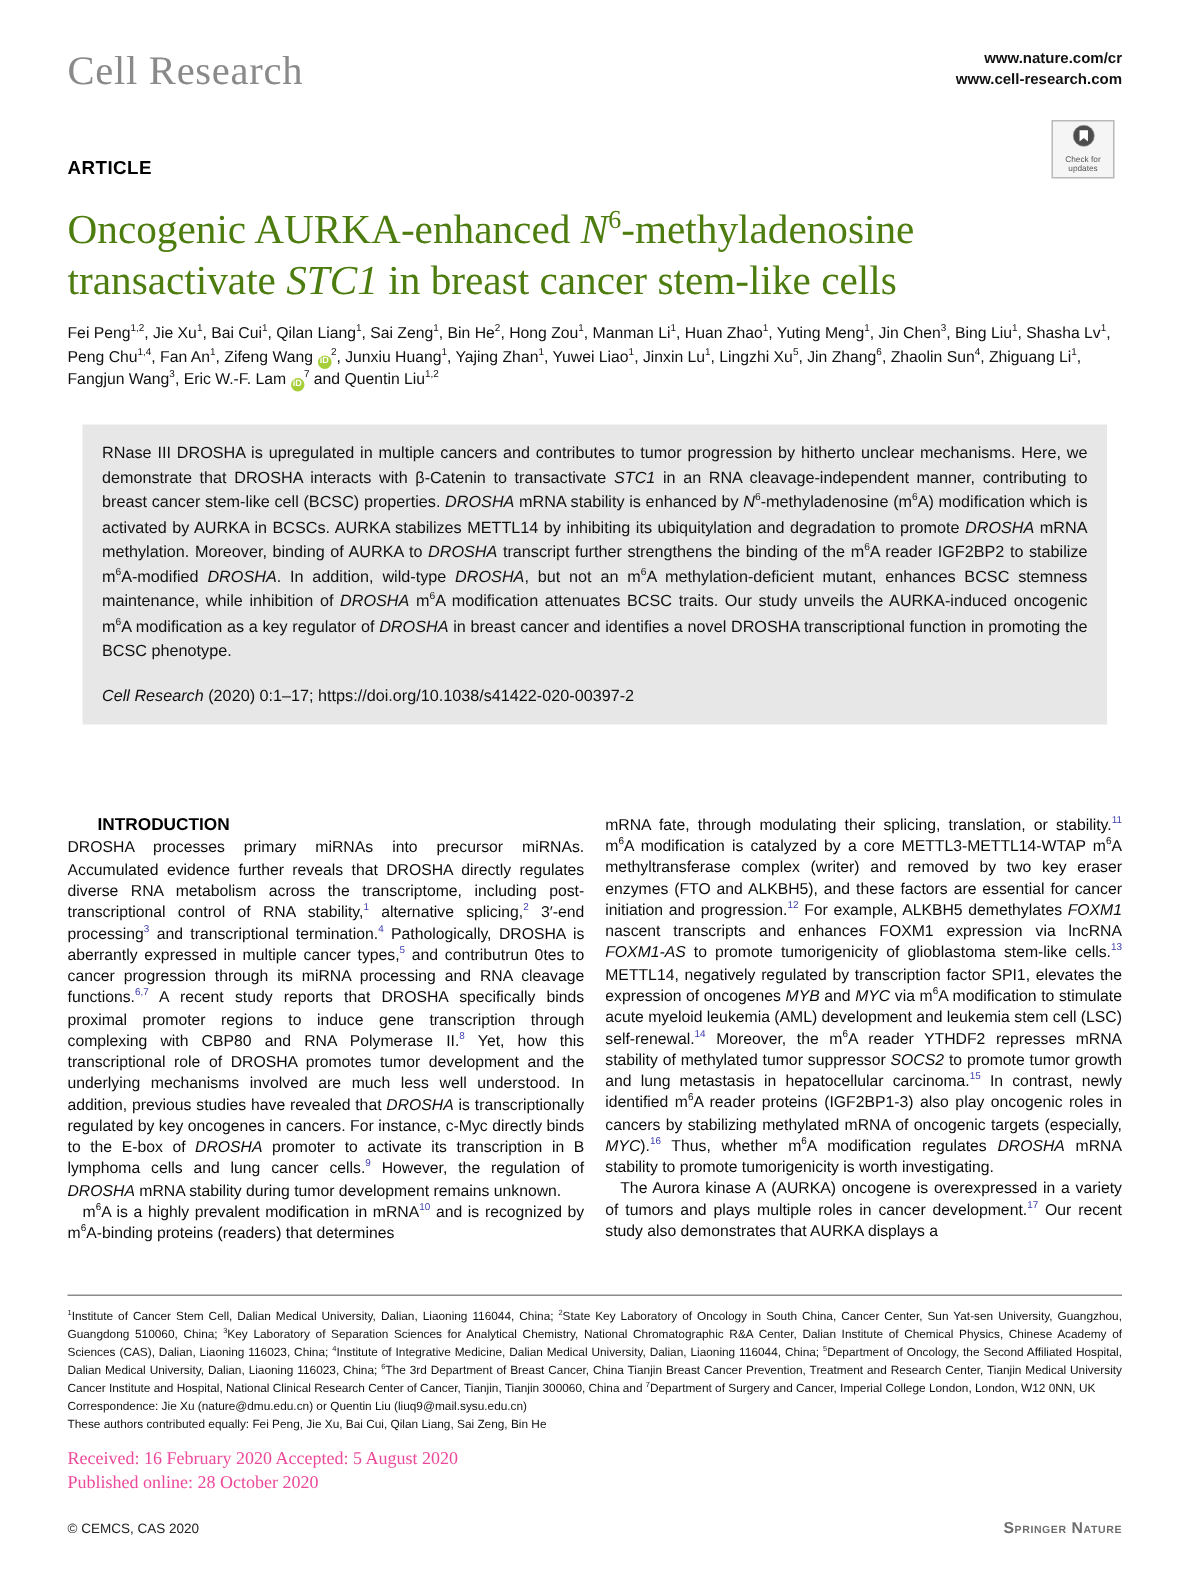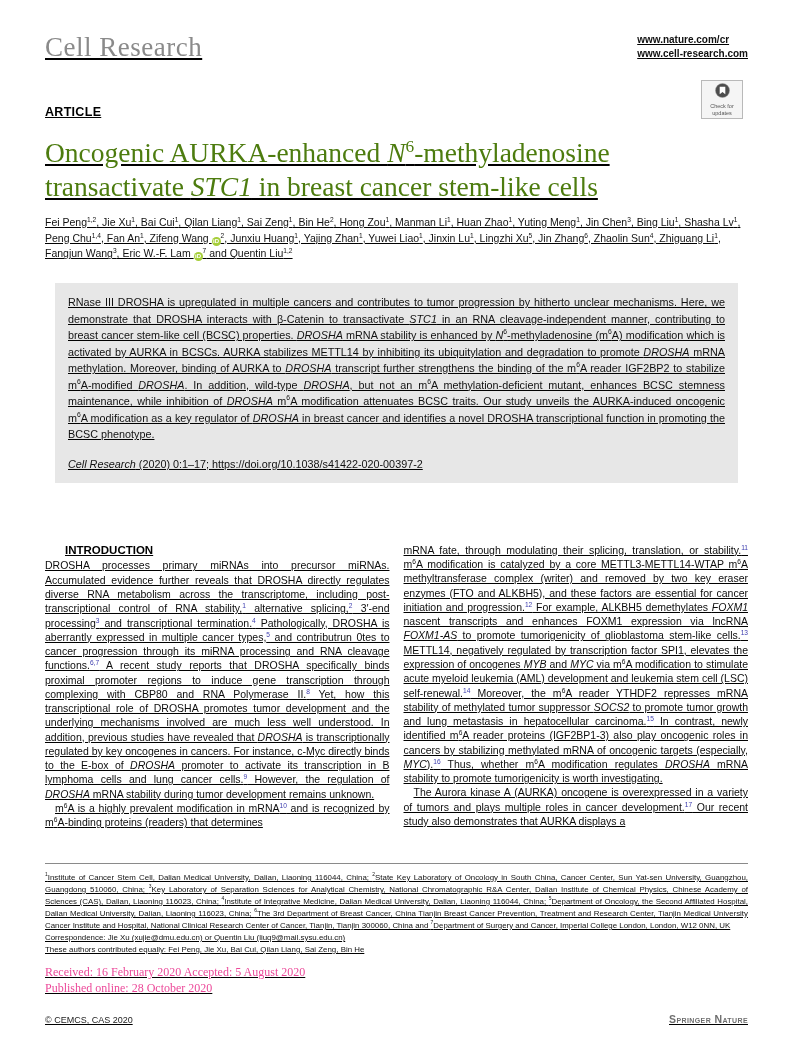--- a/index.html
+++ b/index.html
@@ -1,22 +1,22 @@
 <!DOCTYPE html>
 <html><head>
 <meta charset="utf-8">
 <style>
   html,body{margin:0;padding:0;background:#ffffff;}
   body{width:793px;height:1054px;font-family:"Liberation Sans",sans-serif;color:#000;-webkit-font-smoothing:antialiased;}
-  .page{position:relative;width:793px;height:1044px;box-sizing:border-box;padding:33px 45px 0 45px;overflow:hidden;text-decoration:underline;}
+  .page{position:relative;width:793px;height:1044px;box-sizing:border-box;padding:33px 45px 0 45px;overflow:hidden;}
 
   
   .masthead{display:flex;justify-content:space-between;align-items:flex-start;}
   .journal-logo{font-family:"Liberation Serif",serif;font-size:27px;color:#8a8a8a;letter-spacing:0.5px;line-height:1.1;}
-  .urls{font-size:10px;font-weight:bold;line-height:1.35;color:#111;}
+  .urls{text-align:right;font-size:10px;font-weight:bold;line-height:1.35;color:#111;}
 
   
   .check-badge{position:absolute;top:80px;right:50px;width:40px;height:37px;border:1px solid #b9b9b9;background:#f5f5f5;display:flex;flex-direction:column;align-items:center;justify-content:center;gap:1px;cursor:pointer;}
   .check-badge .cb-text{font-size:5.5px;color:#555;text-align:center;line-height:1.15;}
 
   
   .article-label{margin-top:42px;font-size:12.5px;font-weight:bold;letter-spacing:0.3px;}
   .title{margin:17px 0 0 0;font-family:"Liberation Serif",serif;font-weight:400;font-size:27.5px;line-height:1.26;color:#4d7c0f;max-width:690px;}
   .authors{margin:10px 0 0 0;font-size:10.5px;line-height:1.5;max-width:705px;color:#111;}
 
@@ -98,21 +98,21 @@
     <div class="col">
       <p class="body-p">mRNA fate, through modulating their splicing, translation, or stability.<span class="sup ref">11</span> m<span class="sup">6</span>A modification is catalyzed by a core METTL3-METTL14-WTAP m<span class="sup">6</span>A methyltransferase complex (writer) and removed by two key eraser enzymes (FTO and ALKBH5), and these factors are essential for cancer initiation and progression.<span class="sup ref">12</span> For example, ALKBH5 demethylates <span class="it">FOXM1</span> nascent transcripts and enhances FOXM1 expression via lncRNA <span class="it">FOXM1-AS</span> to promote tumorigenicity of glioblastoma stem-like cells.<span class="sup ref">13</span> METTL14, negatively regulated by transcription factor SPI1, elevates the expression of oncogenes <span class="it">MYB</span> and <span class="it">MYC</span> via m<span class="sup">6</span>A modification to stimulate acute myeloid leukemia (AML) development and leukemia stem cell (LSC) self-renewal.<span class="sup ref">14</span> Moreover, the m<span class="sup">6</span>A reader YTHDF2 represses mRNA stability of methylated tumor suppressor <span class="it">SOCS2</span> to promote tumor growth and lung metastasis in hepatocellular carcinoma.<span class="sup ref">15</span> In contrast, newly identified m<span class="sup">6</span>A reader proteins (IGF2BP1-3) also play oncogenic roles in cancers by stabilizing methylated mRNA of oncogenic targets (especially, <span class="it">MYC</span>).<span class="sup ref">16</span> Thus, whether m<span class="sup">6</span>A modification regulates <span class="it">DROSHA</span> mRNA stability to promote tumorigenicity is worth investigating.</p>
       <p class="body-p indent">The Aurora kinase A (AURKA) oncogene is overexpressed in a variety of tumors and plays multiple roles in cancer development.<span class="sup ref">17</span> Our recent study also demonstrates that AURKA displays a</p>
     </div>
   </div>
 
   <hr class="foot-rule">
 
   <div class="footnotes">
     <p class="affil"><span class="sup">1</span>Institute of Cancer Stem Cell, Dalian Medical University, Dalian, Liaoning 116044, China; <span class="sup">2</span>State Key Laboratory of Oncology in South China, Cancer Center, Sun Yat-sen University, Guangzhou, Guangdong 510060, China; <span class="sup">3</span>Key Laboratory of Separation Sciences for Analytical Chemistry, National Chromatographic R&amp;A Center, Dalian Institute of Chemical Physics, Chinese Academy of Sciences (CAS), Dalian, Liaoning 116023, China; <span class="sup">4</span>Institute of Integrative Medicine, Dalian Medical University, Dalian, Liaoning 116044, China; <span class="sup">5</span>Department of Oncology, the Second Affiliated Hospital, Dalian Medical University, Dalian, Liaoning 116023, China; <span class="sup">6</span>The 3rd Department of Breast Cancer, China Tianjin Breast Cancer Prevention, Treatment and Research Center, Tianjin Medical University Cancer Institute and Hospital, National Clinical Research Center of Cancer, Tianjin, Tianjin 300060, China and <span class="sup">7</span>Department of Surgery and Cancer, Imperial College London, London, W12 0NN, UK</p>
-    <p>Correspondence: Jie Xu (xujie@dmu.edu.cn) or Quentin Liu (liuq9@mail.sysu.edu.cn)</p>
+    <p>Correspondence: Jie Xu (nature@dmu.edu.cn) or Quentin Liu (liuq9@mail.sysu.edu.cn)</p>
     <p>These authors contributed equally: Fei Peng, Jie Xu, Bai Cui, Qilan Liang, Sai Zeng, Bin He</p>
   </div>
 
   <div class="dates">
     <div>Received: 16 February 2020 Accepted: 5 August 2020</div>
     <div>Published online: 28 October 2020</div>
   </div>
 
   <footer class="page-footer">
     <div class="copyright">© CEMCS, CAS 2020</div>

